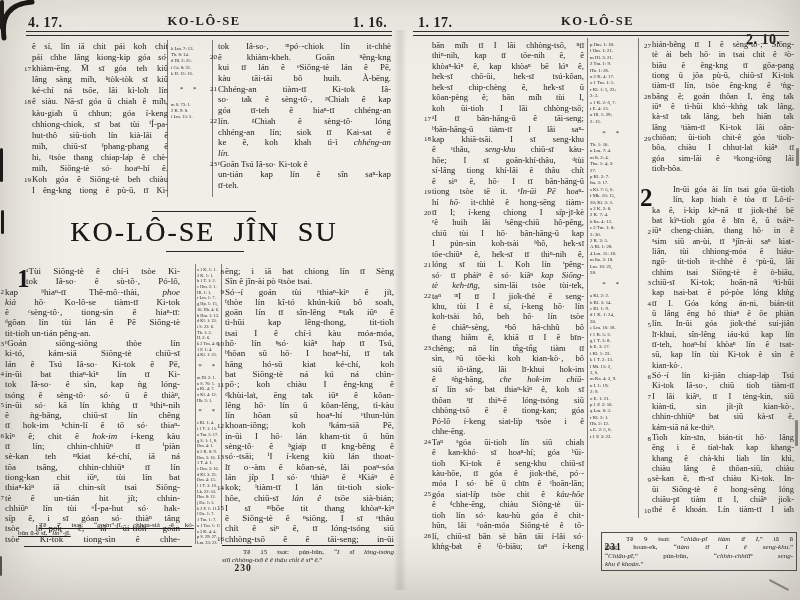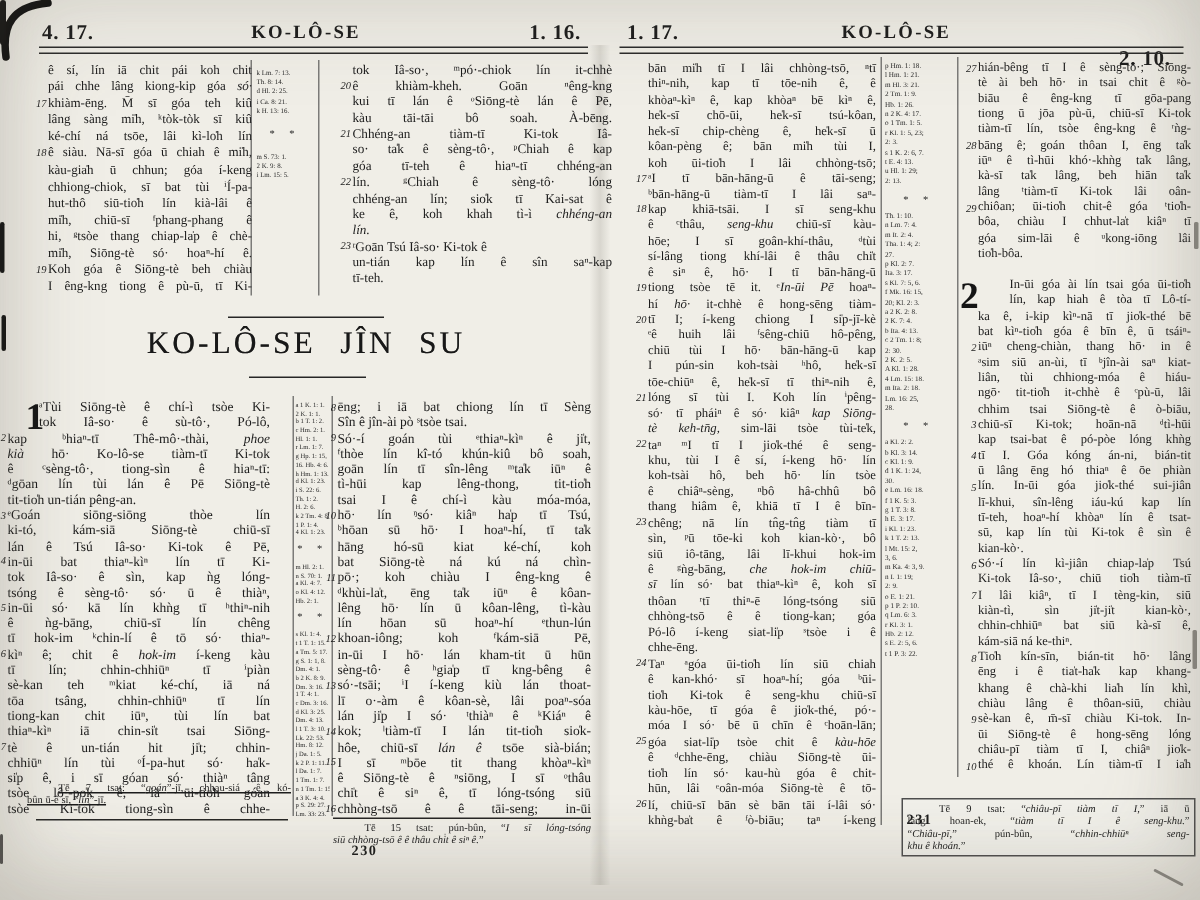--- a/index.html
+++ b/index.html
@@ -15,31 +15,31 @@
   .drule{height:2.6px;border-top:1.3px solid #2b2b2b;border-bottom:.9px solid #2b2b2b;}
   .srule{border-top:1.3px solid #262626;}
   .vrule{width:1px;background:#4a4a4a;opacity:.7;}
   
   .tcol{position:absolute;}
   .line{position:relative;height:var(--lh);line-height:var(--lh);font-size:var(--fs);
     text-align:justify;text-align-last:justify;overflow:visible;white-space:normal;}
   .line.nj{text-align-last:left;}
   .line.ind{padding-left:21px;}
   .vn{position:absolute;left:-14px;top:.5px;width:13px;font-size:7px;line-height:var(--lh);
-    text-align:left;letter-spacing:0;text-align-last:right;font-style:italic;}
+    text-align:left;letter-spacing:0;text-align-last:right;}
   .lt i{font-style:italic;}
   
   .dc{position:absolute;font-size:25px;line-height:22px;font-weight:bold;color:#151515;}
   
   .refcol{position:absolute;color:#262626;}
   .ref{height:var(--rlh);line-height:var(--rlh);font-size:var(--rfs);white-space:nowrap;overflow:hidden;}
   .ref.stars{text-align:center;font-size:7px;height:9px;line-height:9px;letter-spacing:4px;overflow:visible;}
   .ref.gap{height:4px;}
   
-  .bookhead{font-size:21px;letter-spacing:2px;word-spacing:9px;text-align:center;
+  .bookhead{font-size:28px;letter-spacing:2px;word-spacing:9px;text-align:center;
     color:#181818;text-shadow:0 0 .4px rgba(0,0,0,.55);}
   
   .fn .line{--lh:8.4px;--fs:7px;}
   .fnbox{border:.9px solid #4e4e4e;padding:2px 3px 1px 3px;background:rgba(255,255,255,.12);}
   .pagenum{font-weight:bold;font-size:9.5px;letter-spacing:1px;}
   
   .ink{position:absolute;background:#101010;border-radius:2px;}
   .graymark{position:absolute;background:#8d8b85;border-radius:1px;}
   .gutter{background:linear-gradient(90deg,rgba(70,65,55,0) 0%,rgba(70,65,55,.14) 50%,rgba(70,65,55,0) 100%);}
 </style>
@@ -92,25 +92,25 @@
         <div class="ref gap"></div>
         <div class="ref gap"></div>
         <div class="ref stars">*   *</div>
         <div class="ref gap"></div>
         <div class="ref gap"></div>
         <div class="ref">m S. 73: 1.</div>
         <div class="ref">2 K. 9: 8.</div>
         <div class="ref">i Lm. 15: 5.</div>
       </div>
     <div class="abs vrule" style="left:212px;top:40px;height:157px;"></div>
-    <div class="tcol" style="left:218px;top:41px;width:173px;margin-left:17px;--lh:10.7px;--fs:8.8px;">
+    <div class="tcol" style="left:218px;top:41px;width:173px;--lh:10.7px;--fs:8.8px;">
         <div class="line"><span class="lt">tok Iâ-so·, ᵐpó·-chiok lín it-chhè</span></div>
         <div class="line"><span class="vn">20</span><span class="lt">ê khiàm-kheh.  Goān ⁿêng-kng</span></div>
         <div class="line"><span class="lt">kui tī lán ê ᵒSiōng-tè lán ê Pē,</span></div>
-        <div class="line"><span class="lt">kàu tāi-tāi bô soah.  À-bēng.</span></div>
+        <div class="line"><span class="lt">kàu tāi-tāi bô huih.  À-bēng.</span></div>
         <div class="line"><span class="vn">21</span><span class="lt">Chhéng-an tiàm-tī Ki-tok Iâ-</span></div>
         <div class="line"><span class="lt">so· ta̍k ê sèng-tô·, ᵖChiah ê kap</span></div>
         <div class="line"><span class="lt">góa tī-teh ê hiaⁿ-tī chhéng-an</span></div>
         <div class="line"><span class="vn">22</span><span class="lt">lín. ᵍChiah ê sèng-tô· lóng</span></div>
         <div class="line"><span class="lt">chhéng-an lín; sio̍k tī Kai-sat ê</span></div>
         <div class="line"><span class="lt">ke ê, koh khah tì-ì <i>chhéng-an</i></span></div>
         <div class="line nj"><span class="lt"><i>lín.</i></span></div>
         <div class="line nj"><span class="vn">23</span><span class="lt">ʳGoān Tsú Iâ-so· Ki-tok ê</span></div>
         <div class="line"><span class="lt">un-tián kap lín ê sîn saⁿ-kap</span></div>
         <div class="line nj"><span class="lt">tī-teh.</span></div>
@@ -198,21 +198,21 @@
         <div class="ref">l Da. 1: 7.</div>
         <div class="ref">1 Tm. 1: 7.</div>
         <div class="ref">n 1 Tm. 1: 15.</div>
         <div class="ref">a 3 K. 4: 4.</div>
         <div class="ref">p S. 29: 27.</div>
         <div class="ref">Lm. 33: 23.</div>
       </div>
     <div class="abs vrule" style="left:221px;top:264px;height:280px;"></div>
     <div class="tcol" style="left:225px;top:266px;width:169px;--lh:10.3px;--fs:9px;">
         <div class="line"><span class="vn">8</span><span class="lt">ēng; i iā bat chiong lín tī Sèng</span></div>
-        <div class="line nj"><span class="lt">Sîn ê jîn-ài pò ˢtsòe tsai.</span></div>
+        <div class="line nj"><span class="lt">Sîn ê jîn-ài pò ᵍtsòe tsai.</span></div>
         <div class="line"><span class="vn">9</span><span class="lt">Só·-í goán tùi ᵉthiaⁿ-kìⁿ ê ji̍t,</span></div>
         <div class="line"><span class="lt">ᶠthòe lín kî-tó khún-kiû bô soah,</span></div>
         <div class="line"><span class="lt">goān lín tī sîn-lêng ᵐta̍k iūⁿ ê</span></div>
         <div class="line"><span class="lt">tì-hūi kap lêng-thong, tit-tio̍h</span></div>
         <div class="line"><span class="lt">tsai I ê chí-ì kàu móa-móa,</span></div>
         <div class="line"><span class="vn">10</span><span class="lt">hō· lín ᵑsó· kiâⁿ ha̍p tī Tsú,</span></div>
         <div class="line"><span class="lt">ᵇhōan sū hō· I hoaⁿ-hí, tī ta̍k</span></div>
         <div class="line"><span class="lt">hāng hó-sū kiat ké-chí, koh</span></div>
         <div class="line"><span class="lt">bat Siōng-tè ná kú ná chìn-</span></div>
         <div class="line"><span class="vn">11</span><span class="lt">pō·; koh chiàu I êng-kng ê</span></div>

